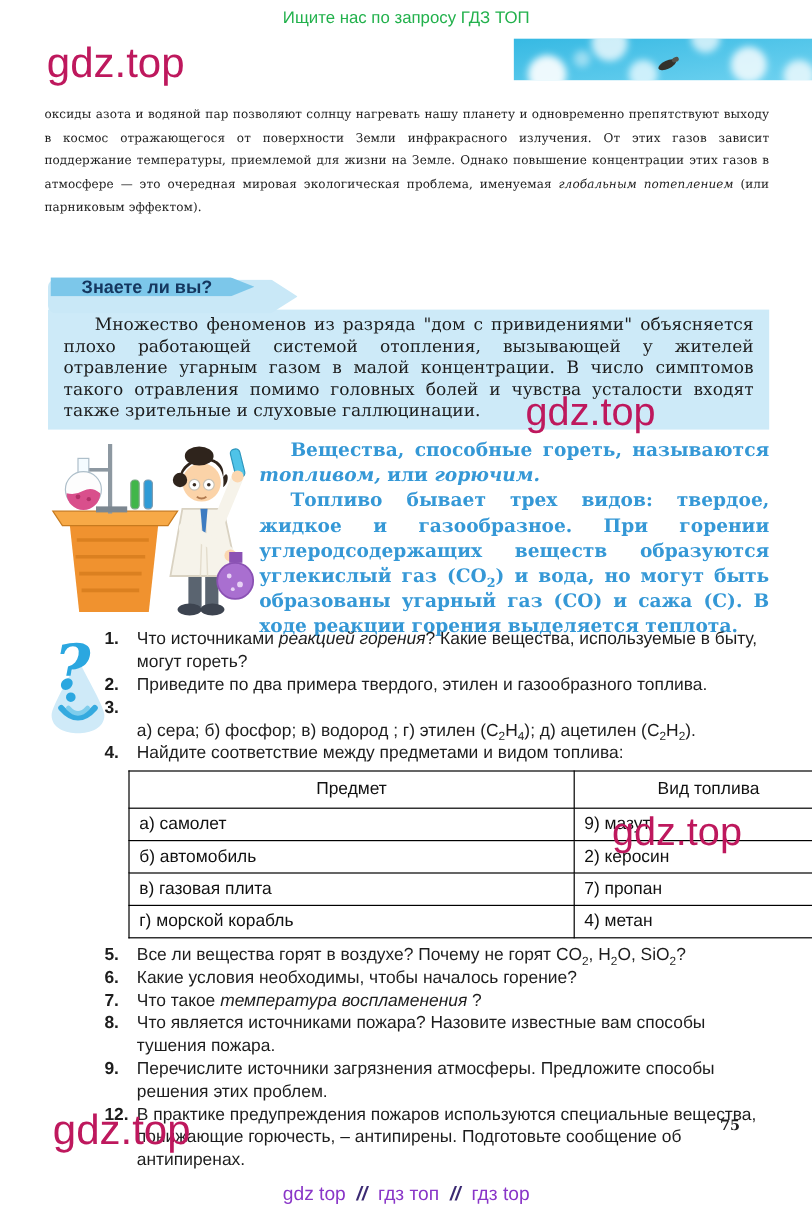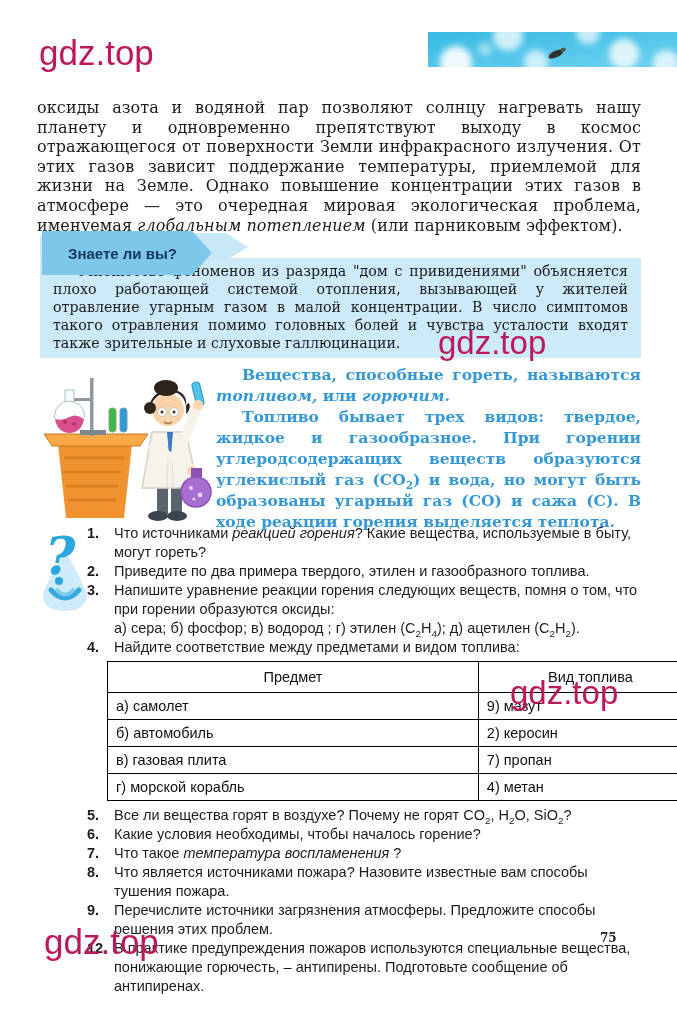--- a/index.html
+++ b/index.html
@@ -10,36 +10,36 @@
              font-family:"Liberation Sans",sans-serif;font-size:14px;color:var(--promo_green,#22b14c);}
   
   .wm{position:absolute;font-family:"Liberation Sans",sans-serif;color:#be185d;z-index:6;white-space:nowrap;}
   .wm-tl{left:39px;top:33px;font-size:35px;}
   .wm-mid{left:438px;top:324px;font-size:33px;}
   .wm-table{left:510px;top:674px;font-size:33px;}
   .wm-bl{left:44px;top:922px;font-size:35px;}
   
   .photo-strip{position:absolute;left:428px;top:32px;width:249px;height:35px;}
   
-  .intro-para{position:absolute;left:37px;top:86px;width:604px;font-size:16px;line-height:19.6px;
-              text-align:justify;letter-spacing:.1px;margin-top:12px;}
+  .intro-para{position:absolute;left:37px;top:86px;width:604px;font-size:10px;line-height:19.6px;
+              text-align:justify;letter-spacing:.1px;}
   
   .know{position:absolute;left:40px;top:231px;width:601px;}
   .know-tabs{position:relative;height:28px;}
   .know-tab-light{position:absolute;left:0;top:2px;width:208px;height:28px;background:#c9e8f7;
       clip-path:polygon(0 0,calc(100% - 22px) 0,100% 50%,calc(100% - 22px) 100%,0 100%);border-radius:6px;}
-  .know-tab{position:absolute;left:2px;top:0;width:170px;height:44px;background:var(--tab_blue,#7cc7ea);
+  .know-tab{position:absolute;left:2px;top:0;width:170px;height:16px;background:var(--tab_blue,#7cc7ea);
       clip-path:polygon(0 0,calc(100% - 20px) 0,100% 50%,calc(100% - 20px) 100%,0 100%);
       display:flex;align-items:center;padding-left:26px;box-sizing:border-box;
       font-family:"Liberation Sans",sans-serif;font-weight:bold;font-size:15px;color:#14365e;}
   .know-body{background:var(--box_blue,#cdeaf8);margin-top:-1px;padding:5px 13px 5px 13px;
       font-size:14.2px;line-height:17.9px;text-align:justify;}
   .know-body p{margin:0;text-indent:26px;}
   
-  .fuel{position:absolute;left:40px;top:364px;width:601px;display:flex;align-items:center;}
+  .fuel{position:absolute;left:40px;top:364px;width:601px;display:flex;}
   .fuel-illustration{flex:none;width:172px;height:152px;}
   .fuel-text{flex:1;padding-left:4px;color:var(--fuel_blue,#3598d6);font-size:15.5px;line-height:21px;
       text-align:justify;font-weight:bold;}
   .fuel-text p{margin:0;text-indent:26px;}
   
   .questions{position:absolute;left:35px;top:524px;width:606px;
       font-family:"Liberation Sans",sans-serif;font-size:14.5px;line-height:19px;color:#1d1d1d;}
   .q-icon{position:absolute;left:0;top:2px;width:60px;height:86px;}
   .q-list{margin-left:52px;}
   .q-row{display:flex;}
@@ -57,20 +57,21 @@
   .footer-links{position:absolute;top:987px;left:0;width:100%;text-align:center;
       font-family:"Liberation Sans",sans-serif;font-size:16px;}
   .footer-link{color:var(--link_purple,#8a36c8);text-decoration:none;}
   .footer-sep{color:var(--sep_purple,#3b2a72);font-style:italic;font-weight:bold;margin:0 9px;}
 </style>
 </head>
 <body>
 
 <div class="page">
 
+  <div class="promo-top">Ищите нас по запросу ГДЗ ТОП</div>
 
   <div class="wm wm-tl">gdz.top</div>
 
   <div class="photo-strip">
     <svg width="249" height="35" viewBox="0 0 249 35">
       <defs>
         <linearGradient id="cyanG" x1="0" y1="0" x2="1" y2="1">
           <stop offset="0" stop-color="#36b9e3"></stop>
             <stop offset="1" stop-color="#6fd2f0"></stop>
         </linearGradient>
@@ -185,21 +186,21 @@
       <div class="q-row">
           <span class="q-num">1.</span>
           <span class="q-text"><span>Что источниками </span><span style="font-style: italic;">реакцией горения</span><span>? Какие вещества, используемые в быту, могут гореть?</span></span>
         </div>
       <div class="q-row">
           <span class="q-num">2.</span>
           <span class="q-text"><span>Приведите по два примера твердого, этилен и газообразного топлива.</span></span>
         </div>
       <div class="q-row">
           <span class="q-num">3.</span>
-          <span class="q-text"><span>Напишите уравнение реакции горения следующих веществ, помня о том, что при горении образуются оксиды:</span><br><span>а) сера; б) фосфор; в) водород ; г) этилен (C</span><sub>2</sub><span>H</span><sub>4</sub><span>); д) ацетилен (C</span><sub>2</sub><span>H</span><sub>2</sub><span>).</span></span>
+          <span class="q-text"><br><span>а) сера; б) фосфор; в) водород ; г) этилен (C</span><sub>2</sub><span>H</span><sub>4</sub><span>); д) ацетилен (C</span><sub>2</sub><span>H</span><sub>2</sub><span>).</span></span>
         </div>
       <div class="q-row">
           <span class="q-num">4.</span>
           <span class="q-text"><span>Найдите соответствие между предметами и видом топлива:</span></span>
         </div>
 
       <table class="match-table">
         <tbody>
             <tr>
           <th>Предмет</th>
@@ -249,14 +250,17 @@
           <span class="q-text"><span>В практике предупреждения пожаров используются специальные вещества, понижающие горючесть, – антипирены. Подготовьте сообщение об антипиренах.</span></span>
         </div>
     </div>
   </div>
 
   <div class="wm wm-table">gdz.top</div>
   <div class="wm wm-bl">gdz.top</div>
 
   <div class="pagenum">75</div>
 
+  <div class="footer-links">
+    <a href="#" class="footer-link">gdz top</a><span class="footer-sep">//</span><a href="#" class="footer-link">гдз топ</a><span class="footer-sep">//</span><a href="#" class="footer-link">гдз top</a>
+  </div>
 
 </div>
 
 </body></html>

